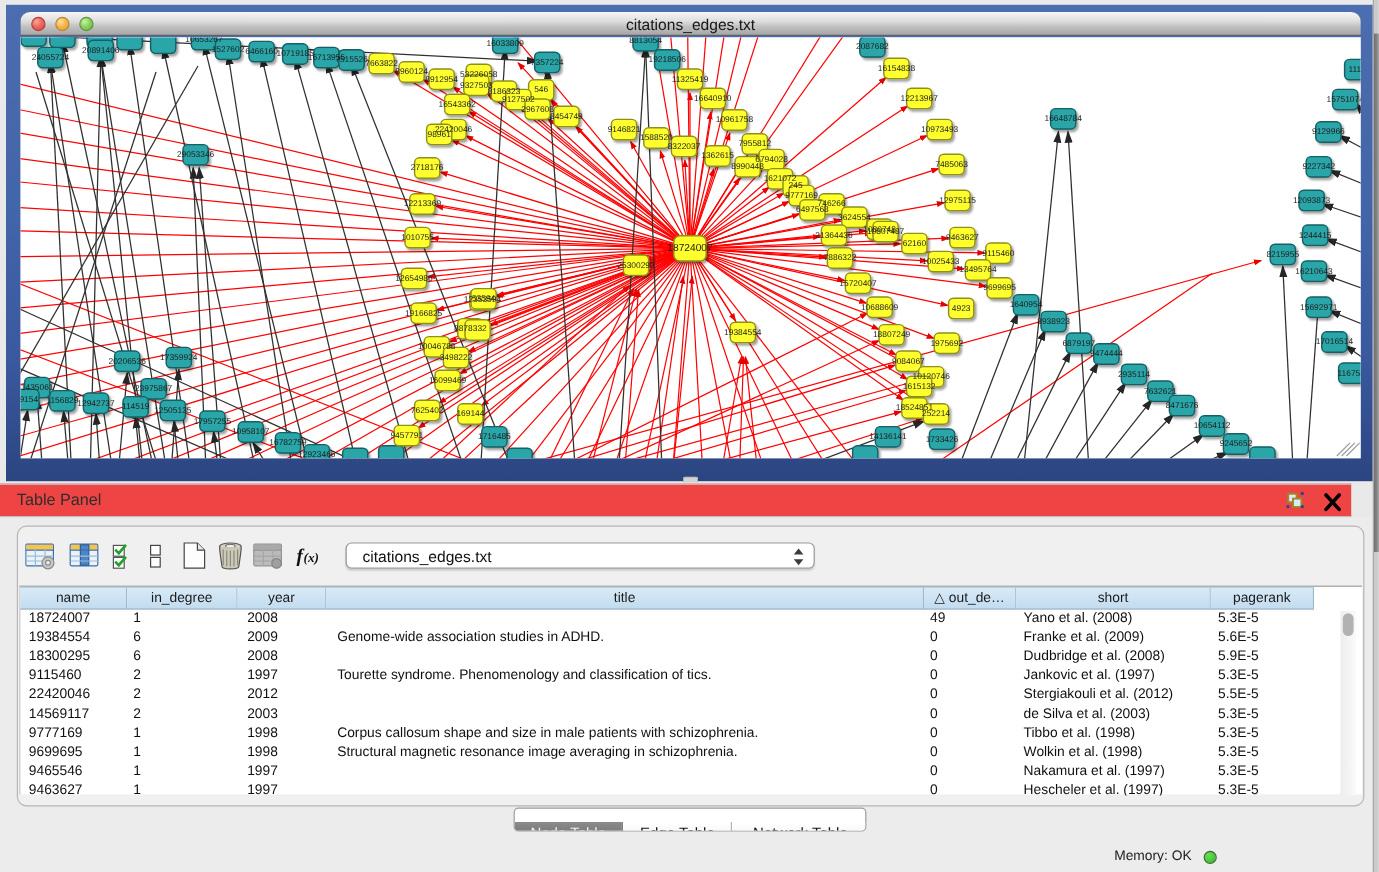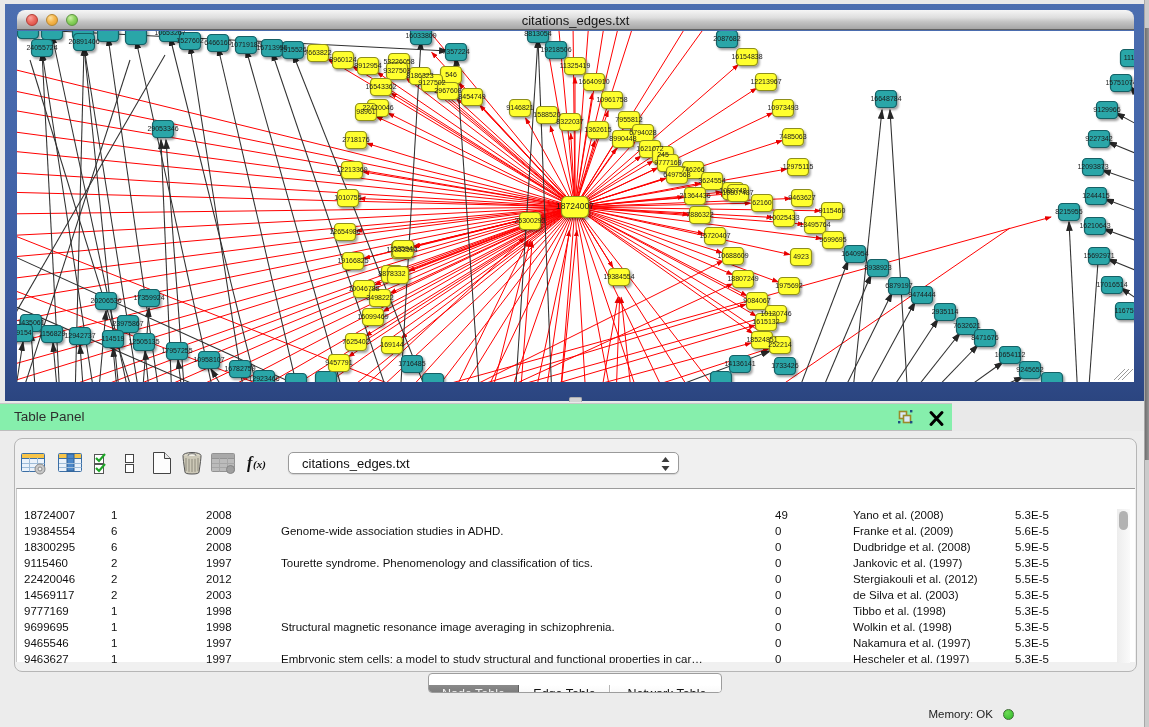--- a/index.html
+++ b/index.html
@@ -13,21 +13,21 @@
  border-radius:8px 8px 0 0;border-bottom:1px solid #616161}
 #titlebar   .title{position:absolute;left:0;right:0;top:2.5px;text-align:center;
  font-size:13px;color:#161616;font-weight:500}
 .tl{position:absolute;top:4px;width:12px;height:12px;border-radius:50%}
 #canvas{position:absolute;left:12px;top:27px;width:1117px;height:351px;background:#fff;overflow:hidden}
 
 #rstrip{left:1144px;top:0;width:5px;height:727px;background:#cbcbcb;border-left:1px solid #a8a8a8}
 #rstrip .dk{position:absolute;left:0;top:28px;width:5px;height:432px;
  background:linear-gradient(90deg,#6f6f6f,#a0a0a0)}
 
-#tph{left:0;top:403px;width:952px;height:28px;background:#86efac;
+#tph{left:0;top:403px;width:1126px;height:28px;background:#ef4444;
  border-top:1px solid #c6c6c6;border-bottom:1px solid #bdbdbd}
 #tph .t{position:absolute;left:14px;top:5px;font-size:13.5px;color:#2e2e2e}
 
 #pbody{left:0;top:431px;width:1149px;height:296px;background:#ececec}
 #panel{position:absolute;left:14px;top:7px;width:1123px;height:234px;
  background:#f0f0f0;border:1.5px solid #b6b6b6;border-radius:8px}
 #toolbar{position:absolute;left:0;top:12px;width:100%;height:26px}
 #dd{position:absolute;left:273px;top:1px;width:391px;height:22px;background:#fff;
  border:1px solid #9a9a9a;border-radius:5px;box-shadow:0 1px 1px rgba(0,0,0,.12)}
 #dd .txt{position:absolute;left:13px;top:3px;font-size:13px;color:#111}
@@ -633,20 +633,29 @@
 
       <div id="dd">
           <div class="txt">citations_edges.txt</div>
         <svg width="11" height="16" viewBox="0 0 11 16">
             <path d="M5.5,1 L9.5,6 H1.5 z" fill="#3b3b3b"></path>
             <path d="M5.5,15 L1.5,10 H9.5 z" fill="#3b3b3b"></path>
           </svg>
       </div>
     </div>
     <div id="tbl">
+<div id="hdrrow" style="position:absolute;left:0;top:0;width:1078px;height:20px">
+          <div class="hc" style="left:0px;width:89px">name</div>
+<div class="hc" style="left:89px;width:92px">in_degree</div>
+<div class="hc" style="left:181px;width:74px">year</div>
+<div class="hc" style="left:255px;width:498px">title</div>
+<div class="hc" style="left:753px;width:77px">△ out_de…</div>
+<div class="hc" style="left:830px;width:162px">short</div>
+<div class="hc" style="left:992px;width:86px">pagerank</div>
+        </div>
         <div id="rowarea">
           <div class="cell" style="left:7px;top:0px">18724007</div>
 <div class="cell" style="left:94px;top:0px">1</div>
 <div class="cell" style="left:189px;top:0px">2008</div>
 <div class="cell" style="left:758px;top:0px">49</div>
 <div class="cell" style="left:836px;top:0px">Yano et al. (2008)</div>
 <div class="cell" style="left:998px;top:0px">5.3E-5</div>
 <div class="cell" style="left:7px;top:16px">19384554</div>
 <div class="cell" style="left:94px;top:16px">6</div>
 <div class="cell" style="left:189px;top:16px">2009</div>
@@ -675,40 +684,40 @@
 <div class="cell" style="left:998px;top:64px">5.5E-5</div>
 <div class="cell" style="left:7px;top:80px">14569117</div>
 <div class="cell" style="left:94px;top:80px">2</div>
 <div class="cell" style="left:189px;top:80px">2003</div>
 <div class="cell" style="left:758px;top:80px">0</div>
 <div class="cell" style="left:836px;top:80px">de Silva et al. (2003)</div>
 <div class="cell" style="left:998px;top:80px">5.3E-5</div>
 <div class="cell" style="left:7px;top:96px">9777169</div>
 <div class="cell" style="left:94px;top:96px">1</div>
 <div class="cell" style="left:189px;top:96px">1998</div>
+<div class="cell" style="left:264px;top:96px">Corpus callosum shape and size in male patients with schizophrenia.</div>
 <div class="cell" style="left:758px;top:96px">0</div>
 <div class="cell" style="left:836px;top:96px">Tibbo et al. (1998)</div>
 <div class="cell" style="left:998px;top:96px">5.3E-5</div>
 <div class="cell" style="left:7px;top:112px">9699695</div>
 <div class="cell" style="left:94px;top:112px">1</div>
 <div class="cell" style="left:189px;top:112px">1998</div>
 <div class="cell" style="left:264px;top:112px">Structural magnetic resonance image averaging in schizophrenia.</div>
 <div class="cell" style="left:758px;top:112px">0</div>
 <div class="cell" style="left:836px;top:112px">Wolkin et al. (1998)</div>
 <div class="cell" style="left:998px;top:112px">5.3E-5</div>
 <div class="cell" style="left:7px;top:128px">9465546</div>
 <div class="cell" style="left:94px;top:128px">1</div>
 <div class="cell" style="left:189px;top:128px">1997</div>
 <div class="cell" style="left:758px;top:128px">0</div>
 <div class="cell" style="left:836px;top:128px">Nakamura et al. (1997)</div>
 <div class="cell" style="left:998px;top:128px">5.3E-5</div>
 <div class="cell" style="left:7px;top:144px">9463627</div>
 <div class="cell" style="left:94px;top:144px">1</div>
 <div class="cell" style="left:189px;top:144px">1997</div>
-<div class="cell" style="left:264px;top:144px">Embryonic stem cells: a model to study structural and functional properties in car…</div>
 <div class="cell" style="left:758px;top:144px">0</div>
 <div class="cell" style="left:836px;top:144px">Hescheler et al. (1997)</div>
 <div class="cell" style="left:998px;top:144px">5.3E-5</div>
         </div>
       <div id="vsb">
           <div class="th"></div>
         </div>
     </div>
   </div>
   <div id="tabs">

